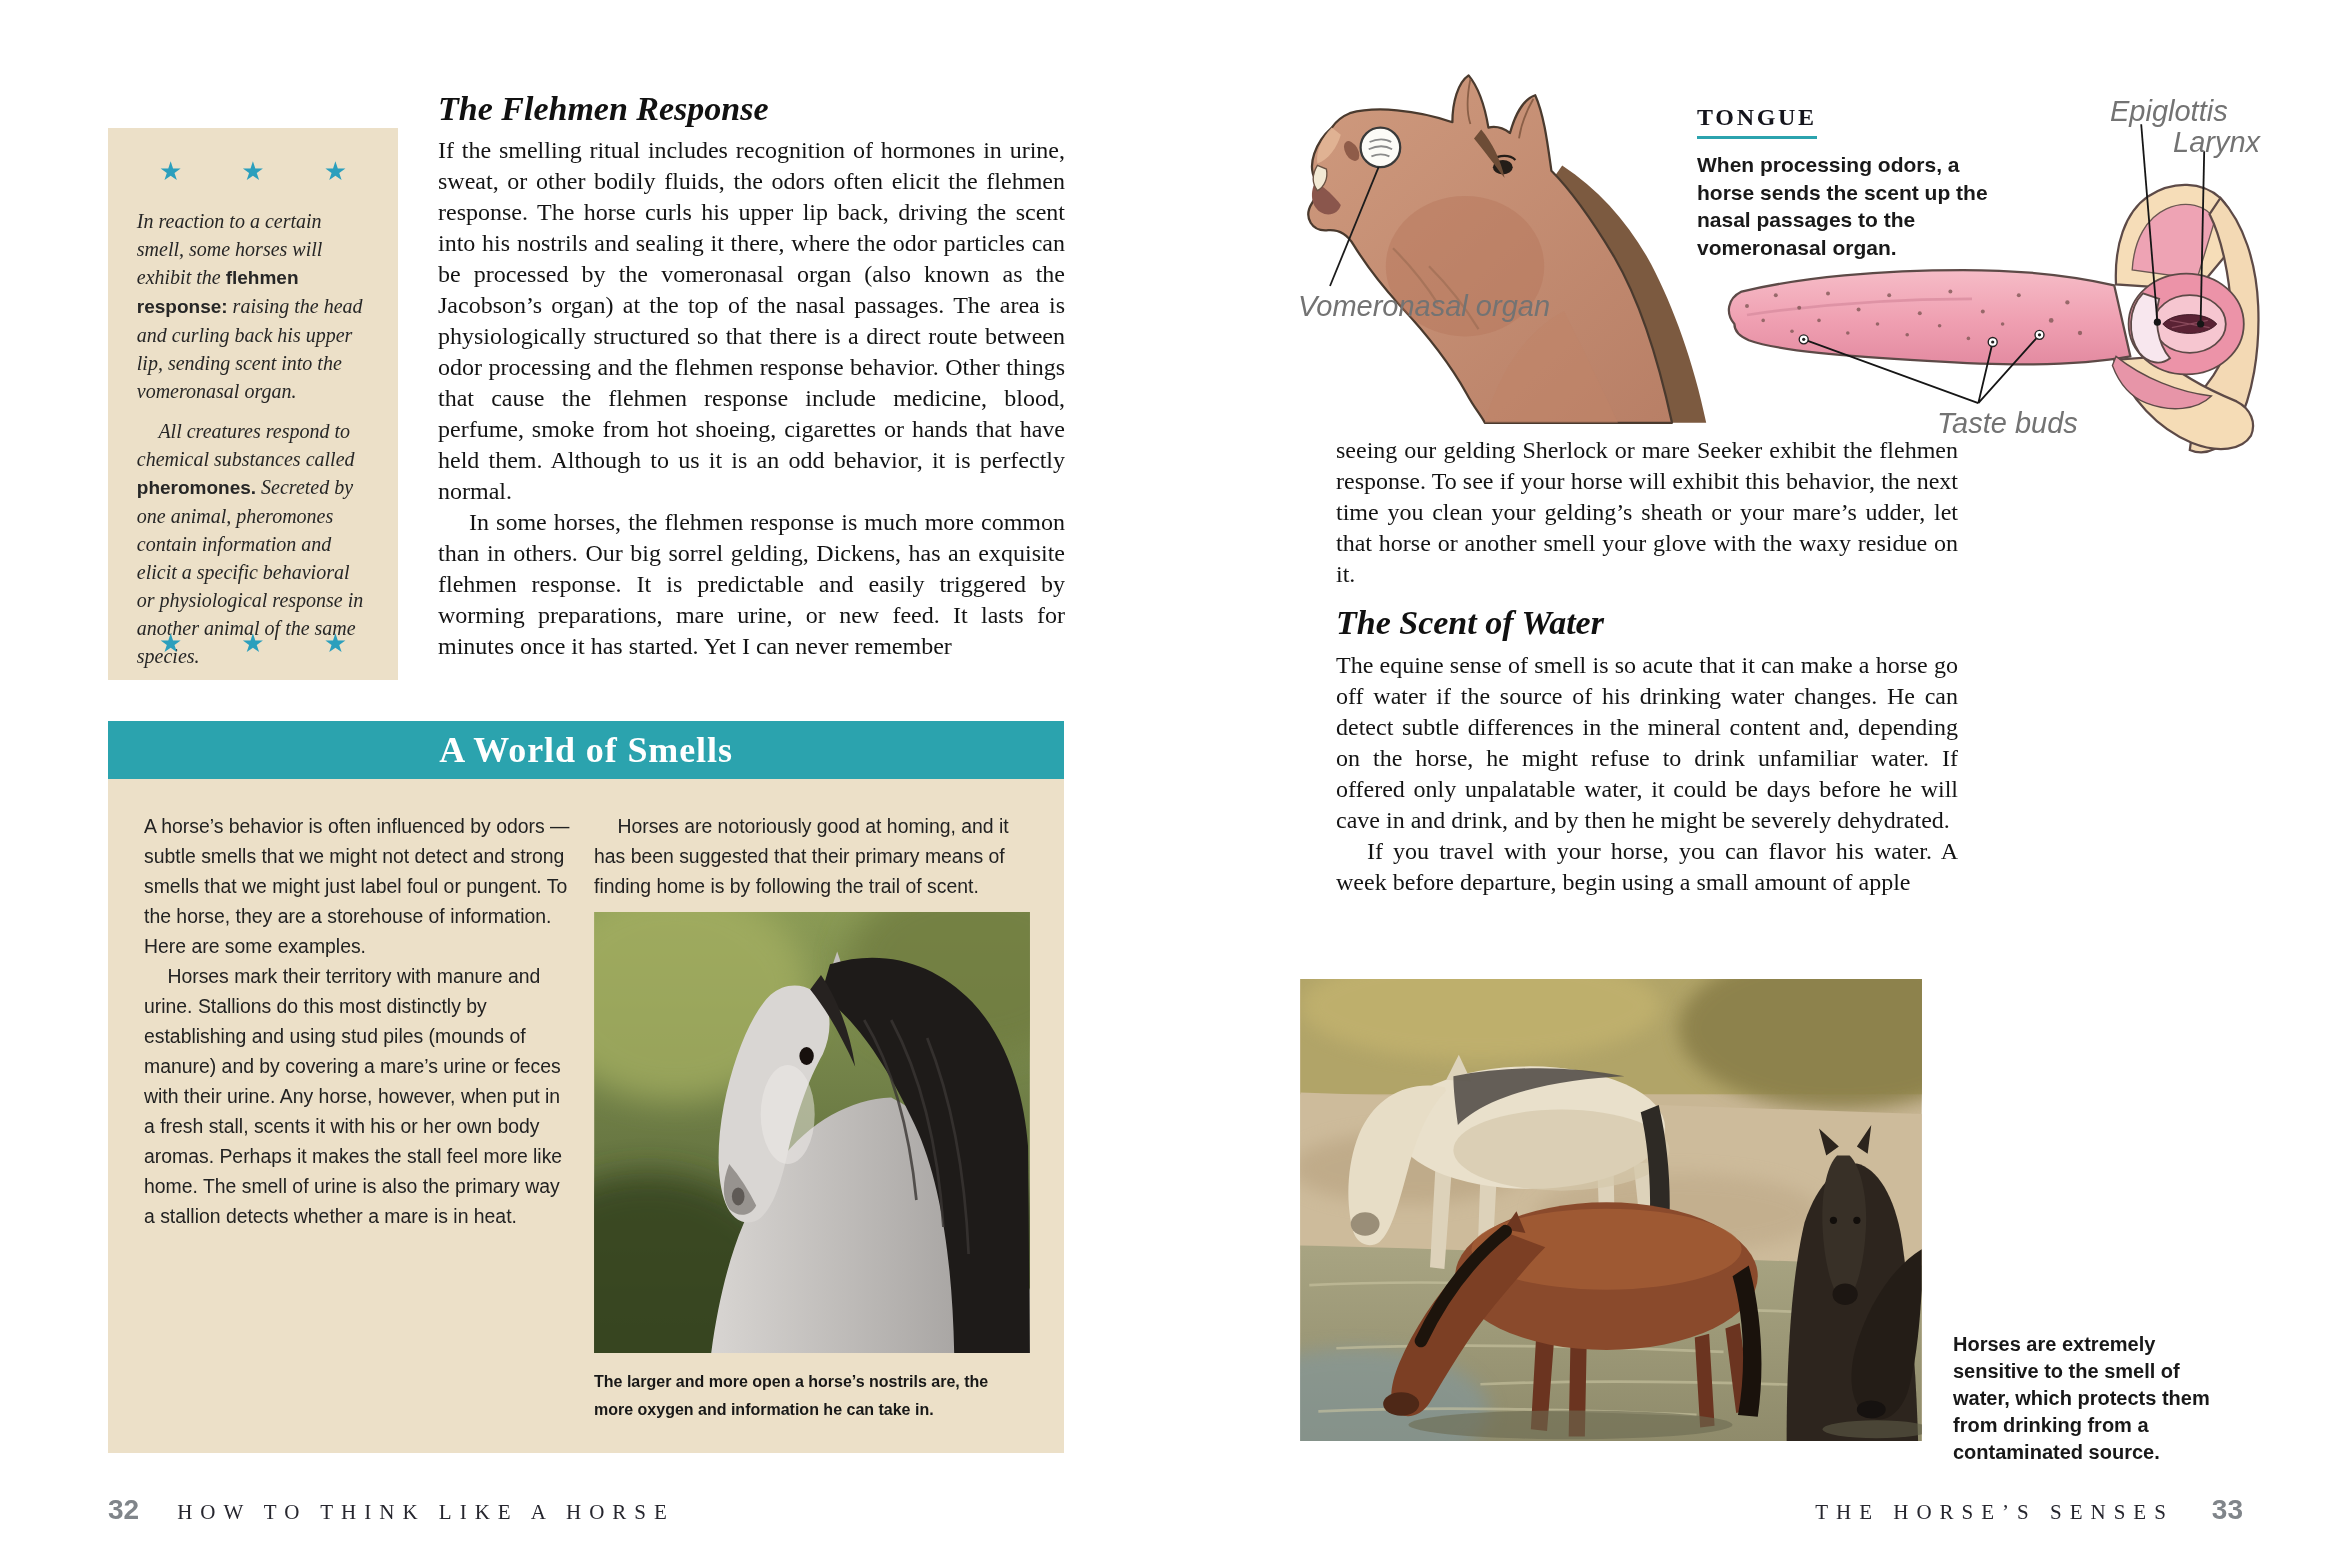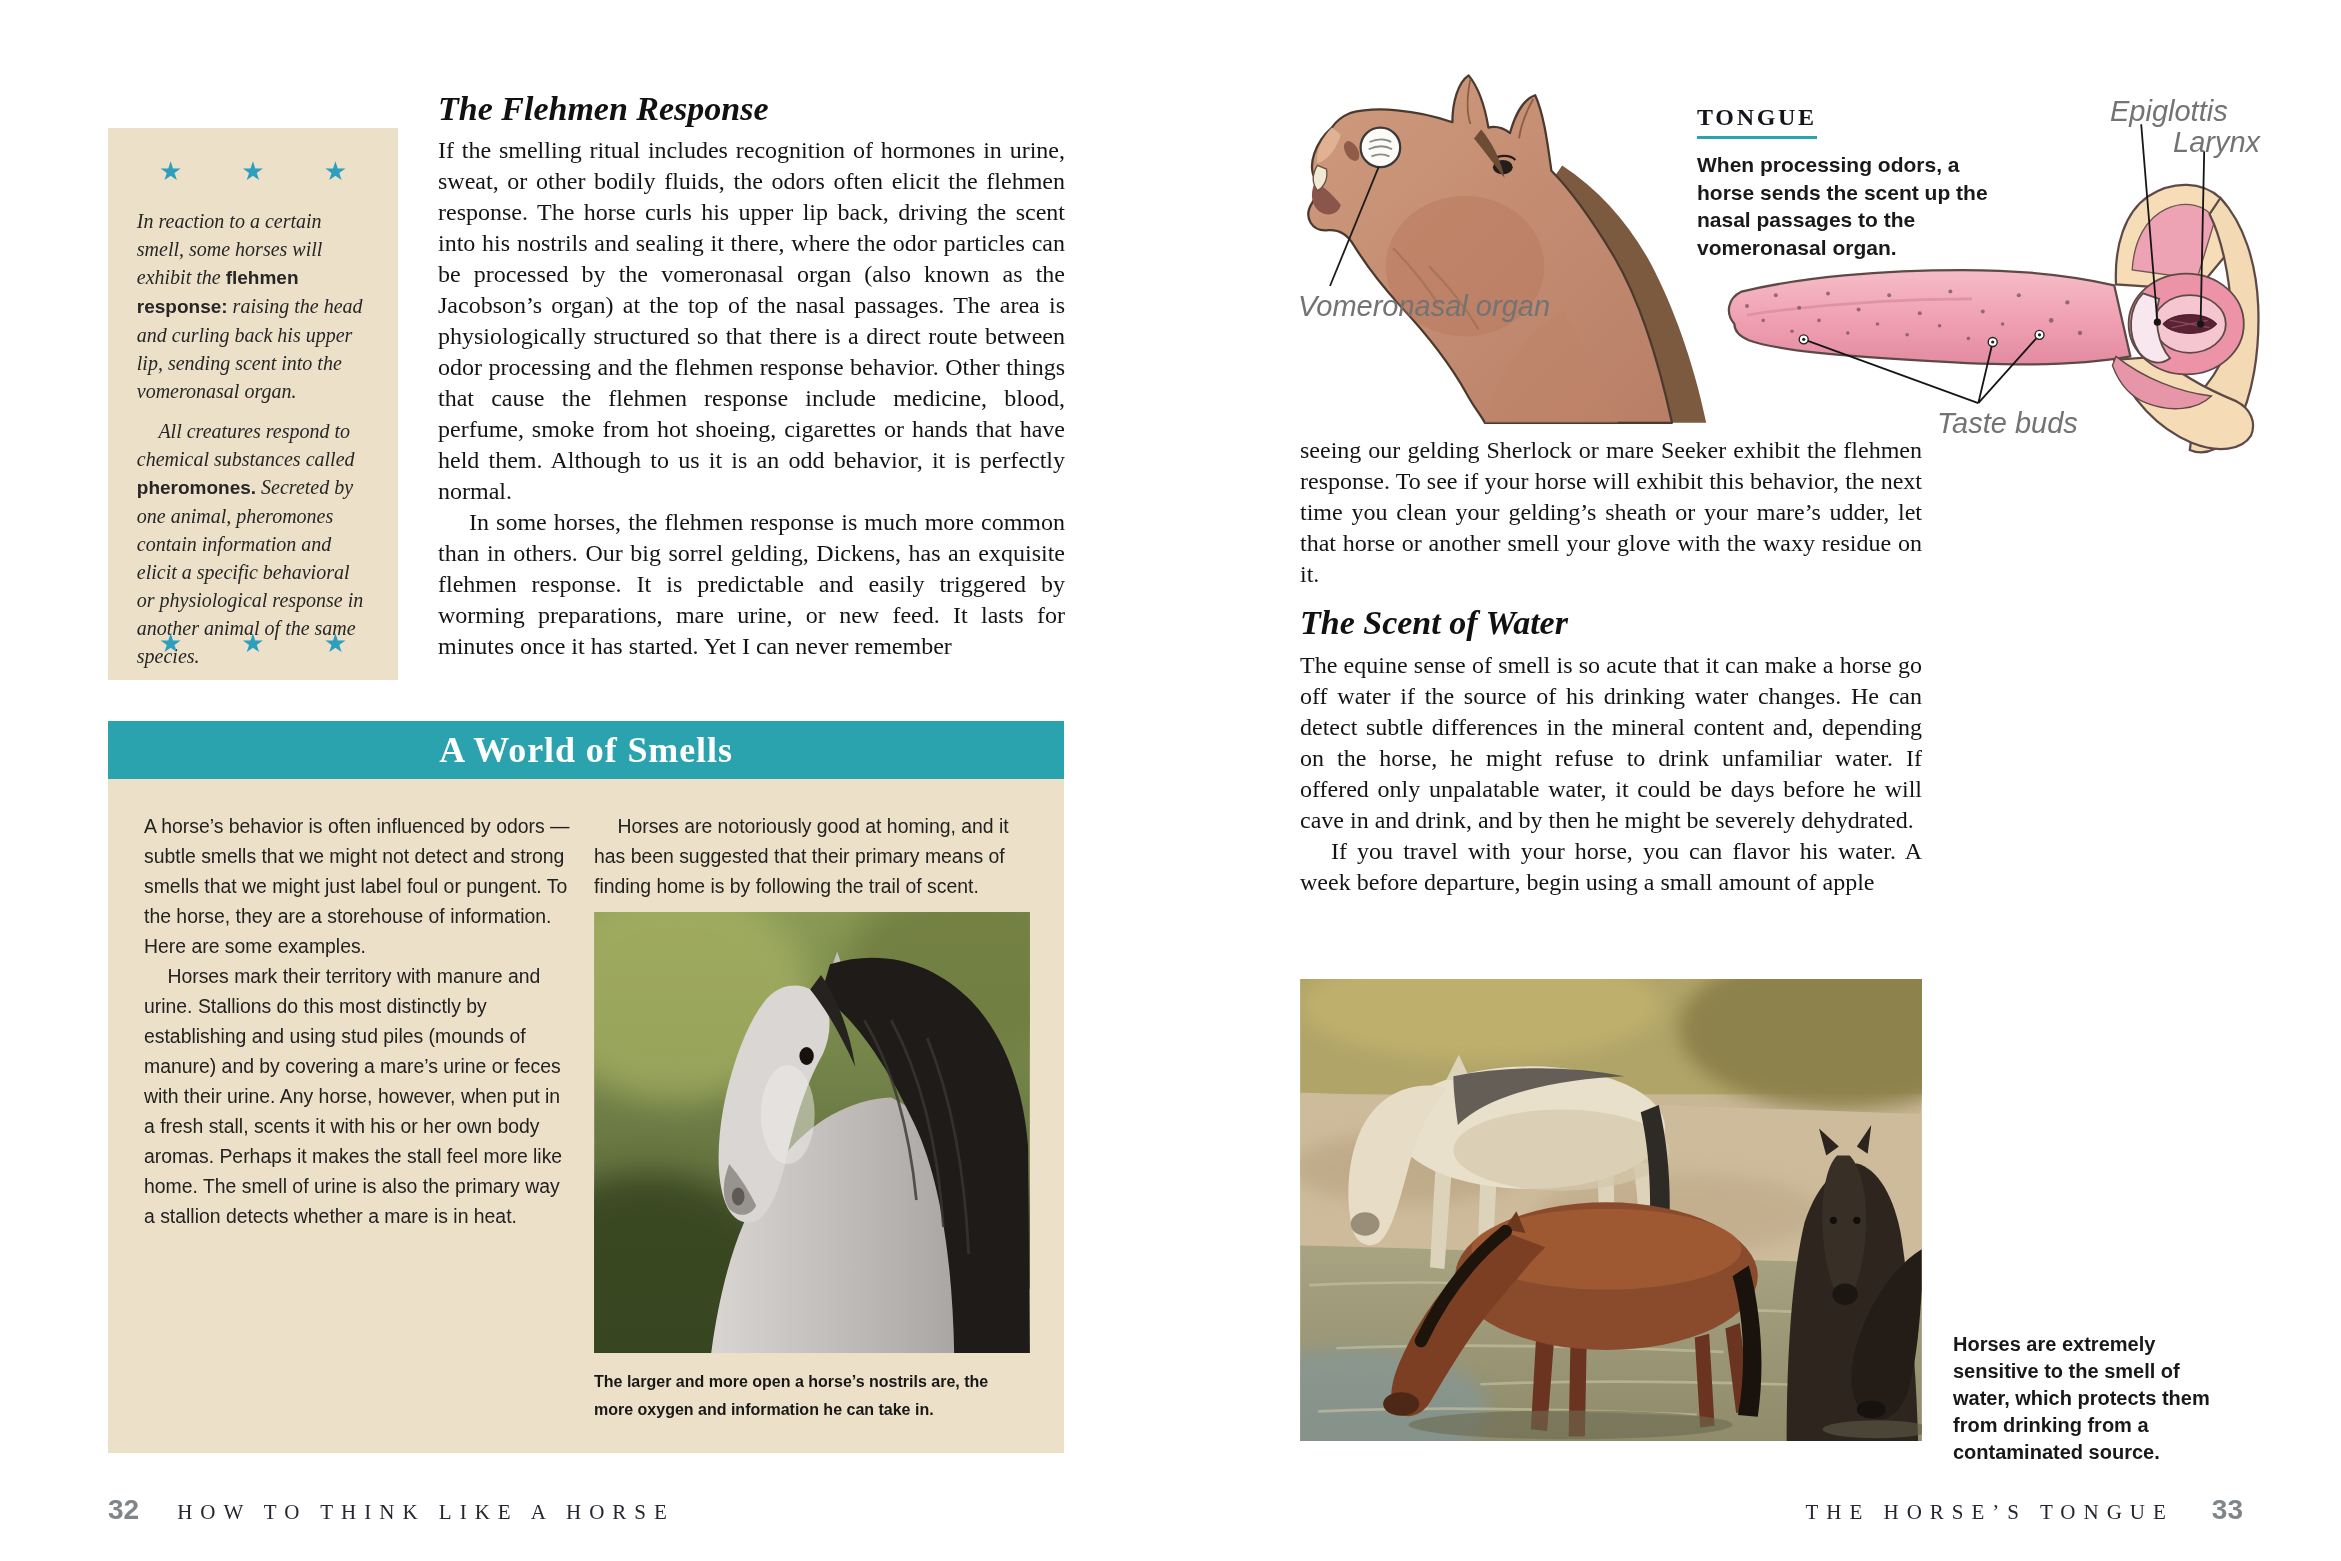--- a/index.html
+++ b/index.html
@@ -45,21 +45,21 @@
   #vomeronasal-label{left:1298px;top:290px;}
   #epiglottis-label{left:2110px;top:95px;}
   #larynx-label{left:2173px;top:126px;}
   #tastebuds-label{left:1937px;top:407px;}
 
   #tongue-panel{left:1697px;top:104px;width:335px;}
   .tongue-heading{display:inline-block;font-family:"Liberation Serif",serif;font-weight:700;font-size:24px;letter-spacing:2.7px;color:#14141c;border-bottom:3.6px solid #2ba3ae;padding-bottom:4.5px;}
   .tongue-text{margin-top:12.6px;width:317px;font-family:"Liberation Sans",sans-serif;font-weight:700;font-size:21px;line-height:27.5px;color:#191919;}
 
   
-  #article-right{left:1300px;top:435px;width:622px;}
+  #article-right{left:1336px;top:435px;width:622px;}
   #article-right .article-heading{margin:14.4px 0 7.2px 0;}
 
   #water-photo{left:1300px;top:979px;width:622px;height:462px;}
   #water-caption{left:1953px;top:1331px;width:286px;font-family:"Liberation Sans",sans-serif;font-weight:700;font-size:20px;line-height:27px;color:#181818;}
 
   
   .footer{top:1484px;display:flex;align-items:baseline;gap:38px;}
   #footer-left{left:108px;}
   #footer-right{right:99px;}
   .page-num{font-family:"Liberation Sans",sans-serif;font-weight:700;font-size:28px;color:#80858a;}
@@ -309,16 +309,16 @@
   </g>
 </svg>
 
 <div class="abs" id="water-caption">Horses are extremely sensitive to the smell of water, which protects them from drinking from a contaminated source.</div>
 
 <div class="abs footer" id="footer-left">
   <span class="page-num">32</span>
   <span class="footer-title">HOW TO THINK LIKE A HORSE</span>
 </div>
 <div class="abs footer" id="footer-right">
-  <span class="footer-title">THE HORSE’S TONGUE</span>
+  <span class="footer-title">THE HORSE’S SENSES</span>
   <span class="page-num">33</span>
 </div>
 
 
 </body></html>

